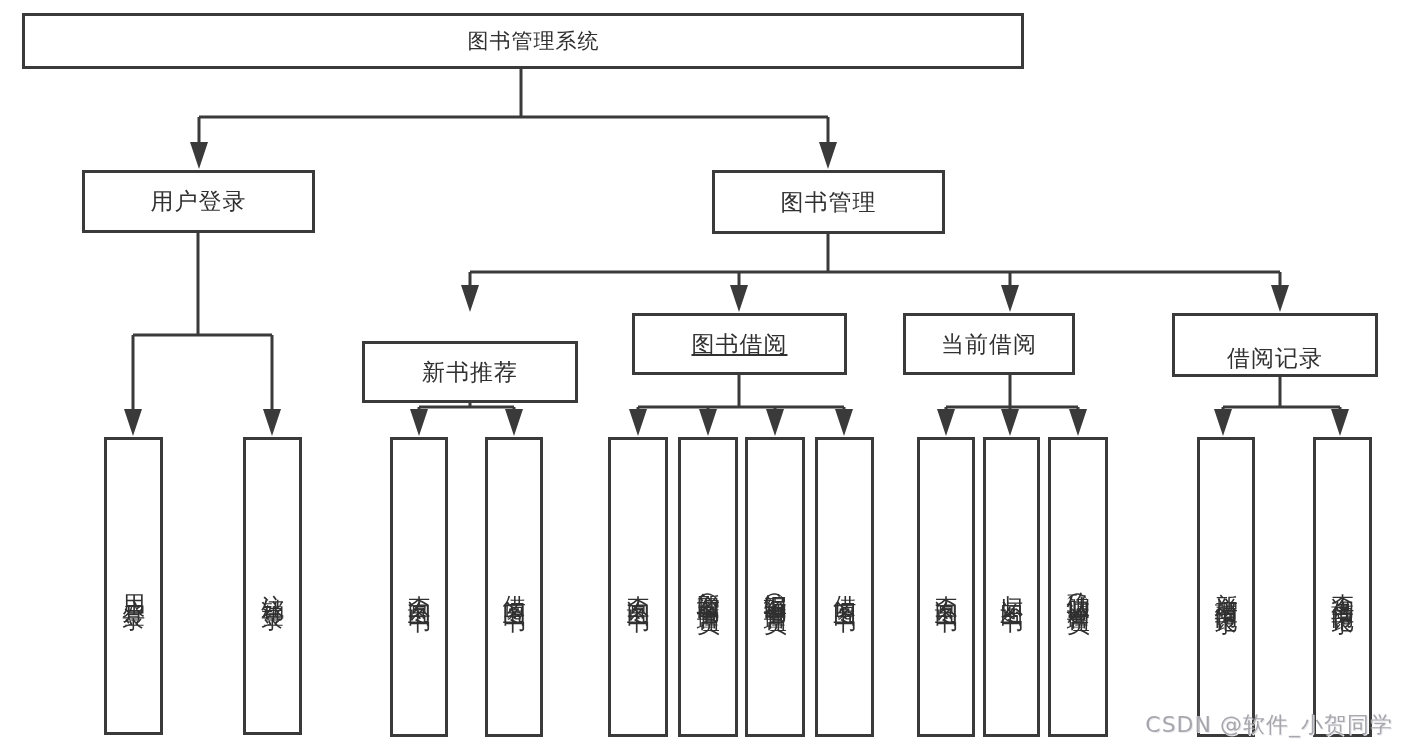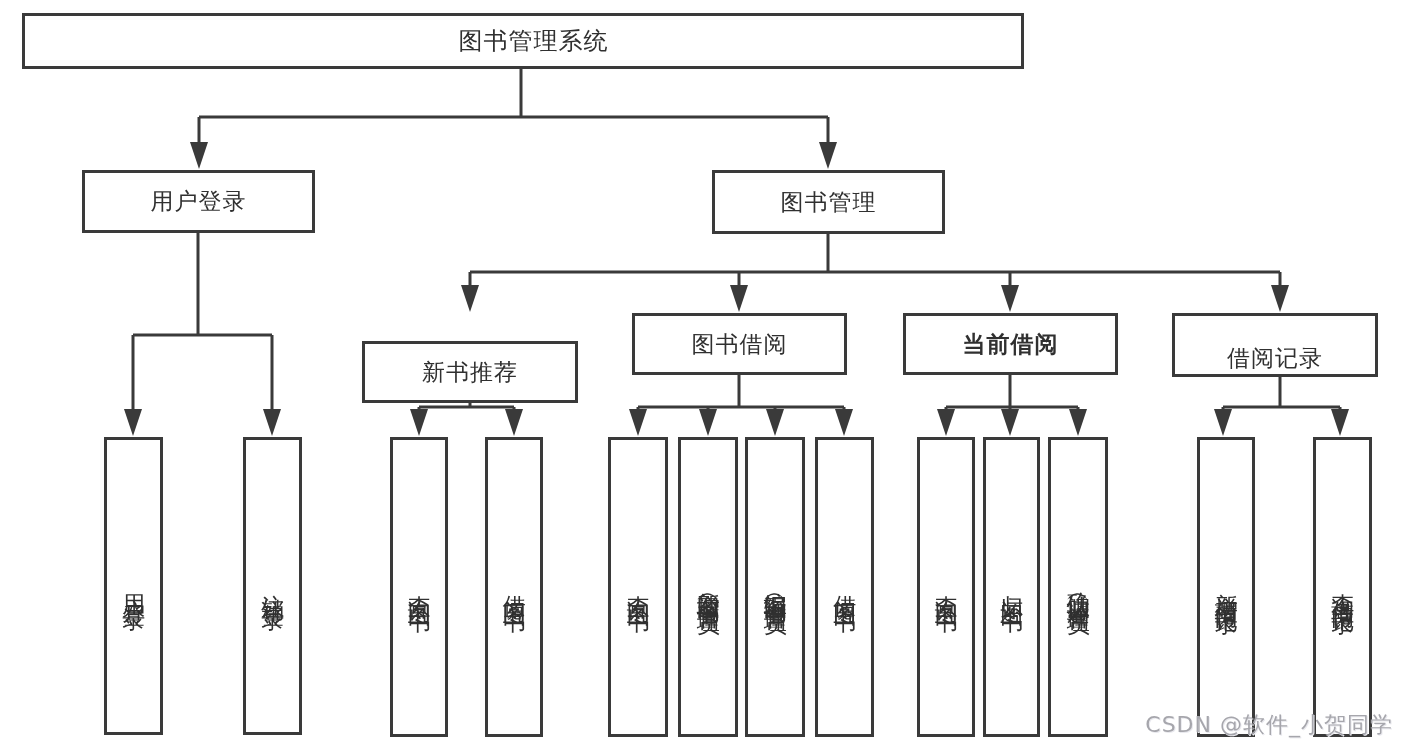--- a/index.html
+++ b/index.html
@@ -35,21 +35,21 @@
     position: absolute;
     border: 3px solid var(--line);
     background: #ffffff;
     color: var(--text);
     display: flex;
     align-items: center;
     justify-content: center;
     text-align: center;
   }
   .hlabel { font-size: 23px; letter-spacing: 1px; white-space: nowrap; }
-  .root-label { font-size: 24px; letter-spacing: 1px; white-space: nowrap; margin-left: 21px; }
+  .root-label { font-size: 21px; letter-spacing: 1px; white-space: nowrap; margin-left: 21px; }
   .vtext {
     writing-mode: vertical-rl;
     text-orientation: mixed;
     font-size: 23px;
     line-height: 1.1;
     letter-spacing: 5px;
     white-space: nowrap;
   }
   .watermark {
     position: absolute;
@@ -110,24 +110,24 @@
   <div class="node" style="left:82px; top:170px; width:233px; height:63px;">
     <span class="hlabel">用户登录</span>
   </div>
   <div class="node" style="left:712px; top:170px; width:233px; height:64px;">
     <span class="hlabel">图书管理</span>
   </div>
 
   <div class="node" style="left:362px; top:313px; width:216px; height:62px;margin-top:28px;">
     <span class="hlabel">新书推荐</span>
   </div>
-  <div class="node" style="left:632px; top:313px; width:215px; height:62px;">
+  <div class="node" style="left:632px; top:313px; width:215px; height:62px;text-decoration:underline;">
     <span class="hlabel">图书借阅</span>
   </div>
-  <div class="node" style="left:903px; top:313px; width:215px; height:62px;font-weight:bold;">
+  <div class="node" style="left:903px; top:313px; width:172px; height:62px;">
     <span class="hlabel">当前借阅</span>
   </div>
   <div class="node" style="left:1172px; top:313px; width:206px; height:64px;align-items:flex-end;">
     <span class="hlabel">借阅记录</span>
   </div>
 
   <div class="node" style="left:104px; top:437px; width:59px; height:298px;">
     <span class="vtext">用户登录</span>
   </div>
   <div class="node" style="left:243px; top:437px; width:59px; height:298px;">

